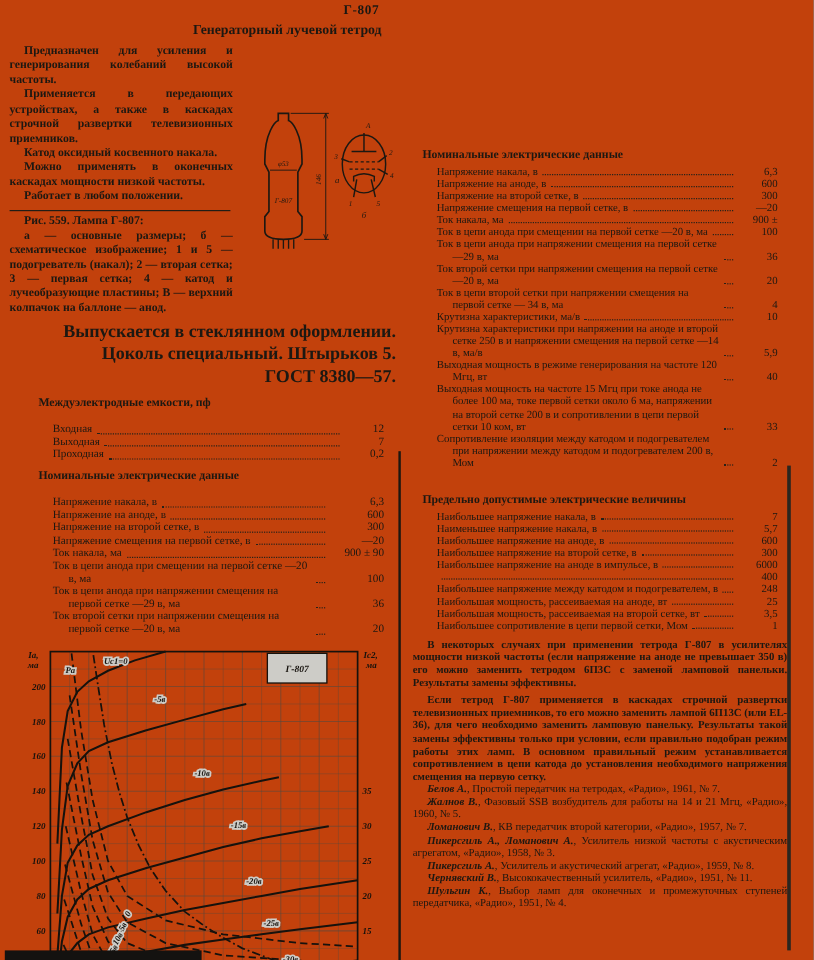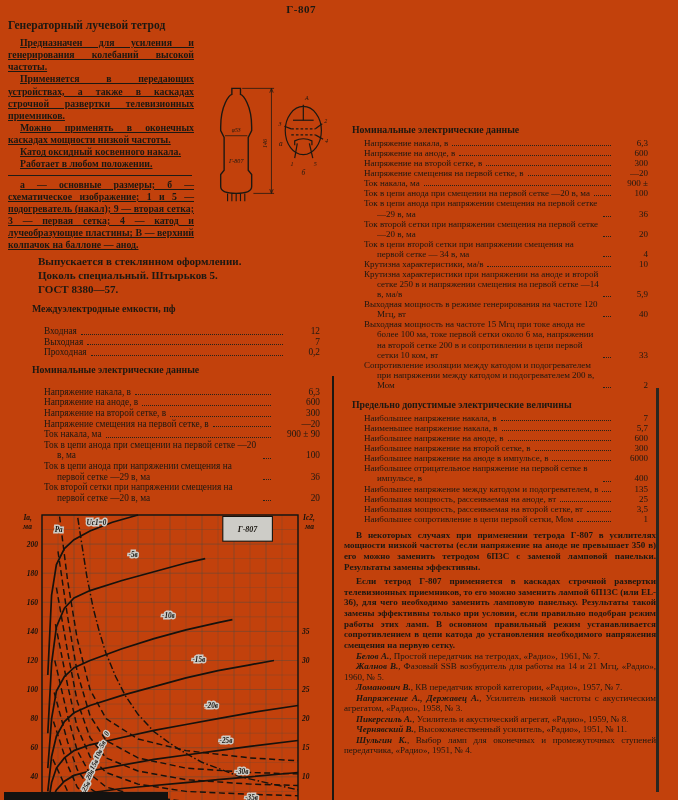--- a/index.html
+++ b/index.html
@@ -3,32 +3,32 @@
 <meta charset="utf-8">
 <style>
   html,body{margin:0;padding:0;background:#888680;}
   .sheet{position:relative;width:678px;height:800px;background:#c2410c;overflow:hidden;
          font-family:"Liberation Serif","DejaVu Serif",serif;color:#1c1812;}
   
   .col-l{position:absolute;left:8px;top:3px;width:322px;}
   .col-r{position:absolute;left:344px;top:118px;width:312px;}
   
   .page-head{font-weight:bold;font-size:11px;text-align:right;padding-right:14px;letter-spacing:.5px;}
-  .doc-title{font-weight:bold;font-size:11.5px;text-align:left;padding-right:12px;margin:4px 0 6px;}
-  
-  .intro-row{display:flex;text-decoration:underline;}
+  .doc-title{font-weight:bold;font-size:11.5px;text-align:right;padding-right:12px;margin:4px 0 6px;}
+  
+  .intro-row{display:flex;}
   .intro-text{width:186px;}
   .intro-text p{margin:0;font-size:9.8px;font-weight:bold;line-height:1.24;text-align:justify;text-indent:12px;}
   .rule{border-top:1.4px solid #211d16;margin:4px 2px 3px 0;}
   .fig-cap-title{font-size:8px;font-weight:bold;text-align:center;margin:0;}
   .fig-cap-body{font-size:7.8px;font-weight:bold;text-align:justify;line-height:1.2;margin:1px 0 0;}
   .tube-fig{width:136px;margin:2px 0 0 0;}
   
   .gen{margin:4px 0 0 30px;}
-  .gen p{margin:0;font-size:11px;font-weight:bold;line-height:1.26;}
+  .gen p{margin:0;font-size:15px;font-weight:bold;line-height:1.26;text-align:right;}
   .h{font-weight:bold;font-size:9.8px;margin:6px 0 3px 24px;}
   .col-r .h{margin-left:8px;}
   .speclist{margin:12px 10px 0 36px;}
   .col-r .speclist{margin:0 8px 0 20px;}
   .row{display:flex;align-items:flex-end;font-size:9.3px;line-height:1.14;}
   .col-r .row{font-size:9px;line-height:1.12;}
   .lbl{flex:0 1 auto;padding-left:13px;text-indent:-13px;}
   .dots{flex:1 0 8px;border-bottom:1.6px dotted #262219;margin:0 3px 2px 4px;}
   .val{flex:0 0 auto;min-width:34px;text-align:right;white-space:nowrap;}
   .speclist.wideval .val{min-width:46px;}
@@ -54,26 +54,27 @@
   <div class="col-l">
     <div class="page-head">Г-807</div>
     <div class="doc-title">Генераторный лучевой тетрод</div>
 
     <div class="intro-row">
       <div class="intro-text">
         <div>
 
         <p>Предназначен для усиления и генерирования колебаний высокой частоты.</p>
             <p>Применяется в передающих устройствах, а также в каскадах строчной развертки телевизионных приемников.</p>
+            <p>Катод оксидный косвенного накала.</p>
             <p>Можно применять в оконечных каскадах мощности низкой частоты.</p>
-            <p>Катод оксидный косвенного накала.</p>
             <p>Работает в любом положении.</p>
           </div>
         <div class="rule"></div>
-        <p class="fig-cap-body">а — основные размеры; б — схематическое изображение; 1 и 5 — подогреватель (накал); 9 — вторая сетка; 3 — первая сетка; 4 — катод и лучеобразующие пластины; В — верхний колпачок на баллоне — анод.</p>
+        <p class="fig-cap-title">Рис. 559. Лампа Г-807:</p>
+        <p class="fig-cap-body">а — основные размеры; б — схематическое изображение; 1 и 5 — подогреватель (накал); 2 — вторая сетка; 3 — первая сетка; 4 — катод и лучеобразующие пластины; В — верхний колпачок на баллоне — анод.</p>
       </div>
 
       <svg class="tube-fig" viewBox="0 0 158 138" width="136">
         <g stroke="#1c1812" fill="none" stroke-width="1.6">
           <path d="M31,48 C31,22 41,11 44,10 L44,3 L54,3 L54,10 C57,11 67,22 67,48 L67,52 L63,60 L63,98 L67,103 L67,117 Q67,125 49,125 Q31,125 31,117 L31,103 L35,98 L35,60 L31,52 Z"></path>
           <g stroke-width="1.3">
             <line x1="39" y1="125" x2="39" y2="134"></line>
               <line x1="44" y1="125" x2="44" y2="134"></line>
             <line x1="49" y1="125" x2="49" y2="134"></line>
               <line x1="54" y1="125" x2="54" y2="134"></line>
@@ -393,21 +394,21 @@
           <span class="val">33</span>
         </div>
 
         <div class="row">
           <span class="lbl">Сопротивление изоляции между катодом и подогревателем при напряжении между катодом и подогревателем 200 в, Мом</span>
           <span class="dots"></span>
           <span class="val">2</span>
         </div>
       </div>
 
-    <div class="h" style="margin-top:9px">Предельно допустимые электрические величины</div>
+    <div class="h" style="margin-top:21px">Предельно допустимые электрические величины</div>
     <div class="speclist">
 
         <div class="row">
           <span class="lbl">Наибольшее напряжение накала, в</span>
           <span class="dots"></span>
           <span class="val">7</span>
         </div>
 
         <div class="row">
           <span class="lbl">Наименьшее напряжение накала, в</span>
@@ -427,29 +428,28 @@
           <span class="val">300</span>
         </div>
 
         <div class="row">
           <span class="lbl">Наибольшее напряжение на аноде в импульсе, в</span>
           <span class="dots"></span>
           <span class="val">6000</span>
         </div>
 
         <div class="row">
-          <span class="lbl">Наибольшее отрицательное напряжение на первой сетке в импульсе, в</span>
           <span class="dots"></span>
           <span class="val">400</span>
         </div>
 
         <div class="row">
           <span class="lbl">Наибольшее напряжение между катодом и подогревателем, в</span>
           <span class="dots"></span>
-          <span class="val">135</span>
+          <span class="val">248</span>
         </div>
 
         <div class="row">
           <span class="lbl">Наибольшая мощность, рассеиваемая на аноде, вт</span>
           <span class="dots"></span>
           <span class="val">25</span>
         </div>
 
         <div class="row">
           <span class="lbl">Наибольшая мощность, рассеиваемая на второй сетке, вт</span>
@@ -471,21 +471,21 @@
       </div>
 
     <div class="lit">
 
         <p><span class="au">Белов А.</span><span>, Простой передатчик на тетродах, «Радио», 1961, № 7.</span></p>
 
         <p><span class="au">Жалнов В.</span><span>, Фазовый SSB возбудитель для работы на 14 и 21 Мгц, «Радио», 1960, № 5.</span></p>
 
         <p><span class="au">Ломанович В.</span><span>, КВ передатчик второй категории, «Радио», 1957, № 7.</span></p>
 
-        <p><span class="au">Напряжение А., Державец А.</span><span>, Усилитель низкой частоты с акустическим агрегатом, «Радио», 1958, № 3.</span></p>
+        <p><span class="au">Пикерсгиль А., Ломанович А.</span><span>, Усилитель низкой частоты с акустическим агрегатом, «Радио», 1958, № 3.</span></p>
 
         <p><span class="au">Пикерсгиль А.</span><span>, Усилитель и акустический агрегат, «Радио», 1959, № 8.</span></p>
 
         <p><span class="au">Чернявский В.</span><span>, Высококачественный усилитель, «Радио», 1951, № 11.</span></p>
 
         <p><span class="au">Шульгин К.</span><span>, Выбор ламп для оконечных и промежуточных ступеней передатчика, «Радио», 1951, № 4.</span></p>
       </div>
   </div>
 
   <div class="divider"></div>

